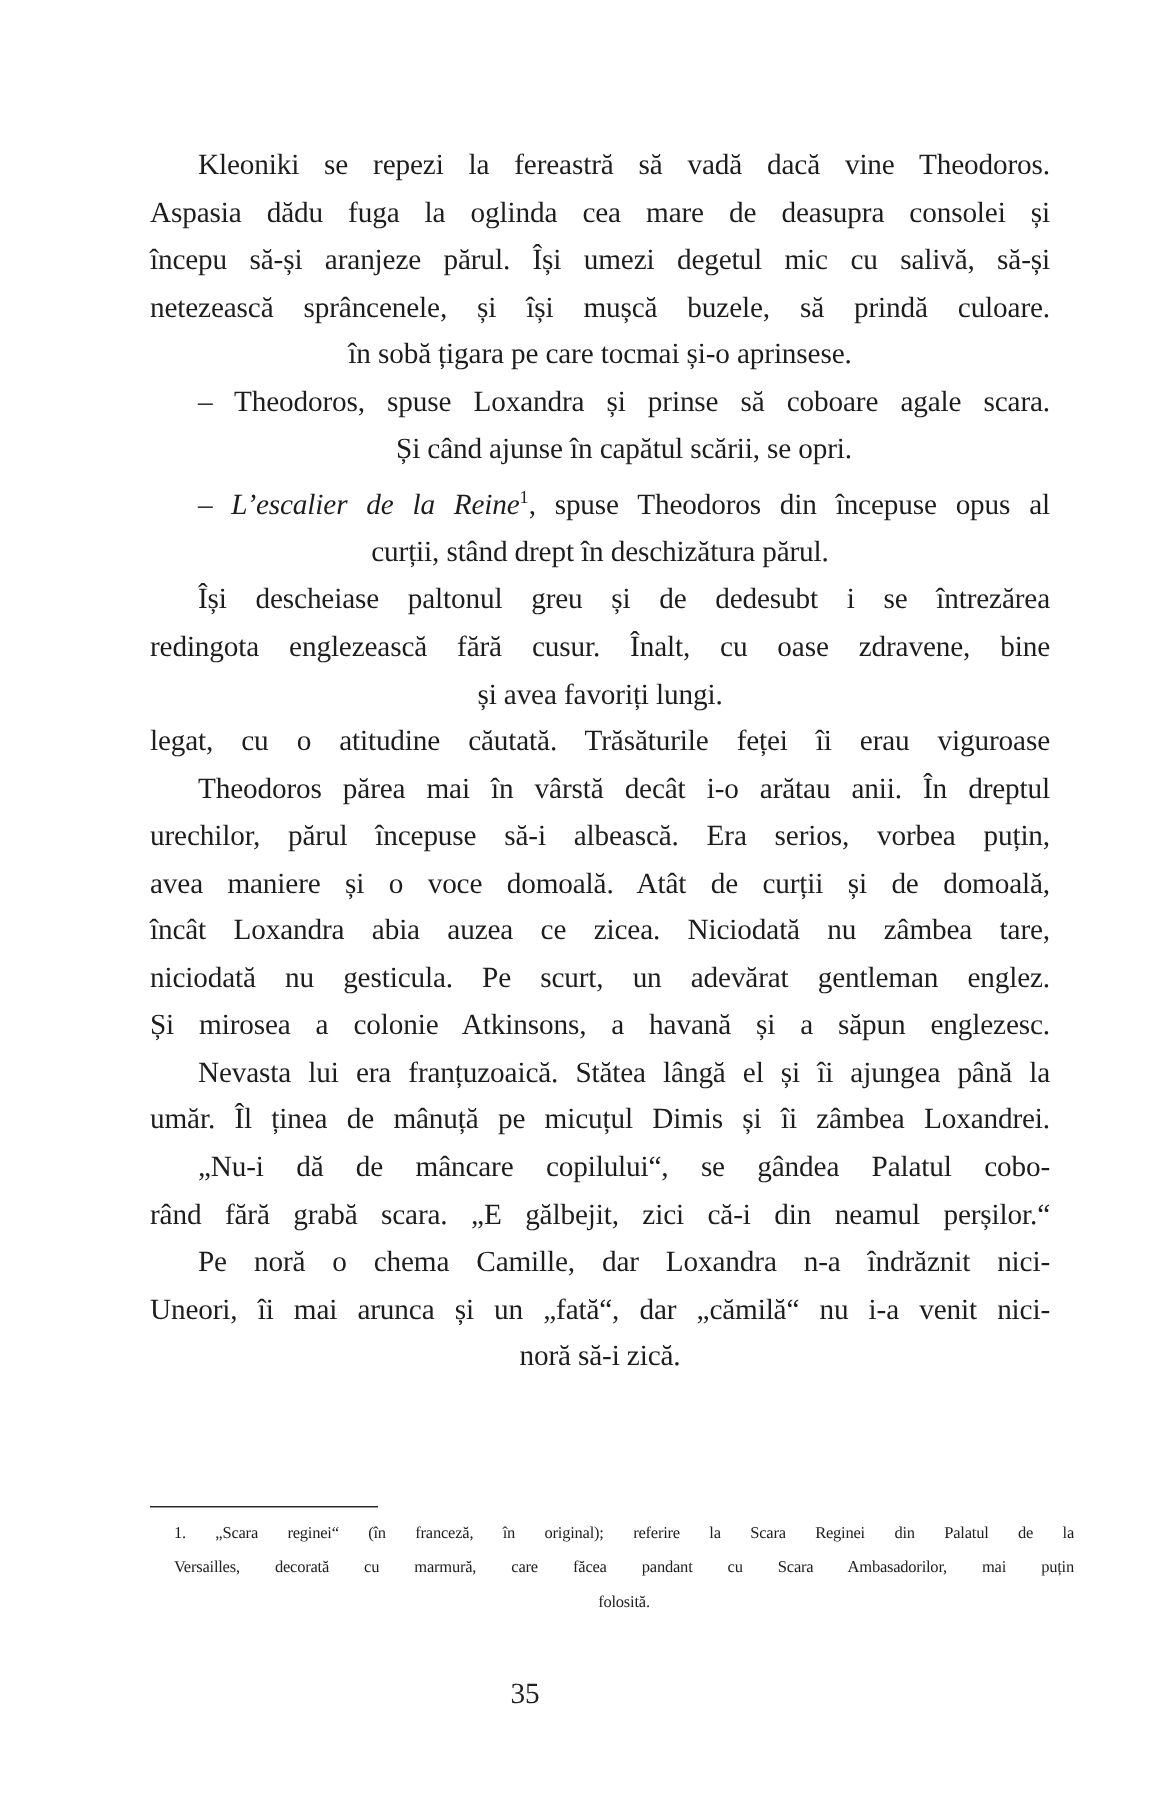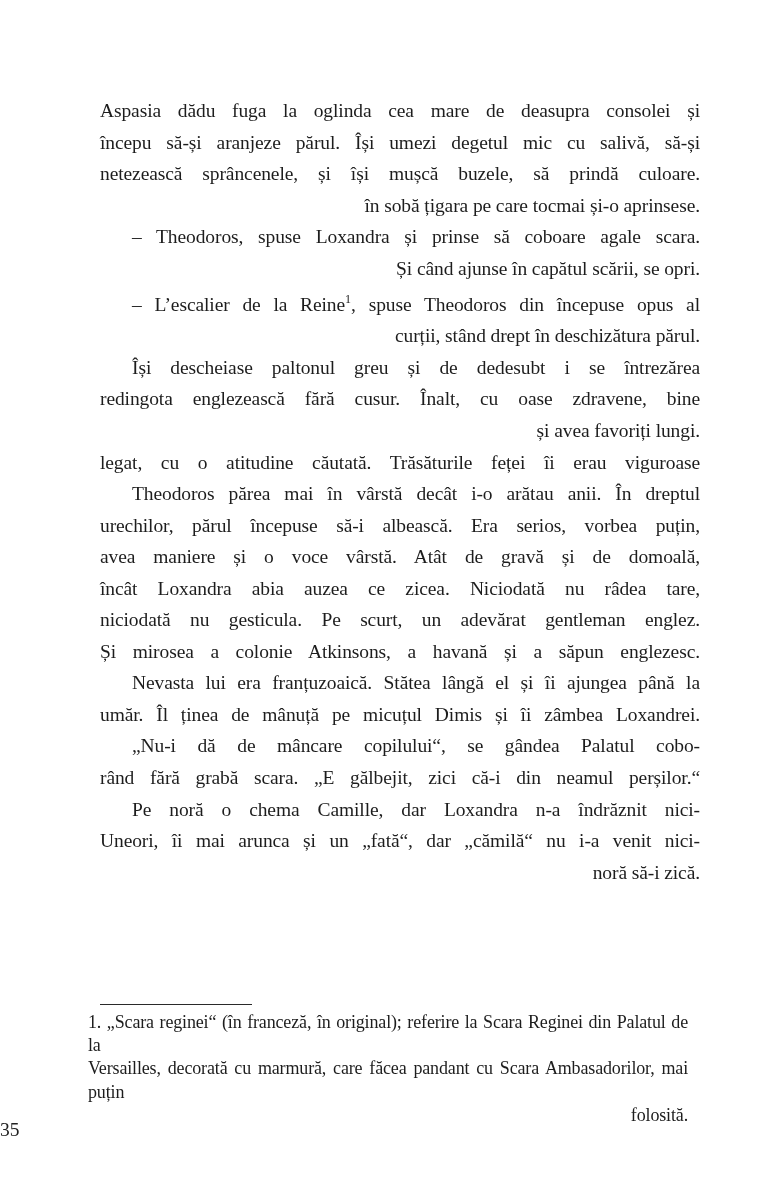--- a/index.html
+++ b/index.html
@@ -18,83 +18,84 @@
   .text-block {
     position: absolute;
     left: 100px;
     top: 95px;
     width: 600px;
     font-size: 19.5px;
     line-height: 31.55px;
     letter-spacing: -0.1px;
   }
   .line {
-    text-align: right;
+    text-align: center;
   }
   .line.just {
     text-align: justify;
     text-align-last: justify;
   }
   .line.indent {
     text-indent: 32px;
   }
-  .it { }
+  .it { font-style: italic; }
   .sup {
     vertical-align: super;
     font-size: 0.62em;
     font-style: normal;
     letter-spacing: 0;
   }
   .footnote-sep {
     position: absolute;
     left: 100px;
     top: 1004px;
     width: 152px;
     border-top: 1.3px solid #2a2a2a;
     height: 0;
   }
   .footnote-block {
     position: absolute;
-    left: 88px;
+    left: 116px;
     top: 1011px;
     width: 600px;
-    font-size: 18px;
+    font-size: 11px;
     line-height: 23.2px;
     letter-spacing: -0.15px;
   }
   .page-number {
     position: absolute;
     left: 0;
     top: 1119px;
     width: 700px;
-    text-align: left;
+    text-align: center;
     font-size: 19.5px;
     color: #222222;
   }
 </style>
 </head>
 <body>
 
 <main class="text-block">
+    <div class="line indent just"><span>Kleoniki se repezi la fereastră să vadă dacă vine Theodoros.</span></div>
     <div class="line just"><span>Aspasia dădu fuga la oglinda cea mare de deasupra consolei și</span></div>
     <div class="line just"><span>începu să-și aranjeze părul. Își umezi degetul mic cu salivă, să-și</span></div>
     <div class="line just"><span>netezească sprâncenele, și își mușcă buzele, să prindă culoare.</span></div>
     <div class="line"><span>în sobă țigara pe care tocmai și-o aprinsese.</span></div>
     <div class="line indent just"><span>– Theodoros, spuse Loxandra și prinse să coboare agale scara.</span></div>
     <div class="line indent"><span>Și când ajunse în capătul scării, se opri.</span></div>
     <div class="line indent just"><span>– </span><span class="it">L’escalier de la Reine</span><span class="sup">1</span><span>, spuse Theodoros din începuse opus al</span></div>
     <div class="line"><span>curții, stând drept în deschizătura părul.</span></div>
     <div class="line indent just"><span>Își descheiase paltonul greu și de dedesubt i se întrezărea</span></div>
     <div class="line just"><span>redingota englezească fără cusur. Înalt, cu oase zdravene, bine</span></div>
     <div class="line"><span>și avea favoriți lungi.</span></div>
     <div class="line just"><span>legat, cu o atitudine căutată. Trăsăturile feței îi erau viguroase</span></div>
     <div class="line indent just"><span>Theodoros părea mai în vârstă decât i-o arătau anii. În dreptul</span></div>
     <div class="line just"><span>urechilor, părul începuse să-i albească. Era serios, vorbea puțin,</span></div>
-    <div class="line just"><span>avea maniere și o voce vârstă. Atât de gravă și de domoală,</span></div>
-    <div class="line just"><span>încât Loxandra abia auzea ce zicea. Niciodată nu râdea tare,</span></div>
+    <div class="line just"><span>avea maniere și o voce domoală. Atât de curții și de domoală,</span></div>
+    <div class="line just"><span>încât Loxandra abia auzea ce zicea. Niciodată nu zâmbea tare,</span></div>
     <div class="line just"><span>niciodată nu gesticula. Pe scurt, un adevărat gentleman englez.</span></div>
     <div class="line just"><span>Și mirosea a colonie Atkinsons, a havană și a săpun englezesc.</span></div>
     <div class="line indent just"><span>Nevasta lui era franțuzoaică. Stătea lângă el și îi ajungea până la</span></div>
     <div class="line just"><span>umăr. Îl ținea de mânuță pe micuțul Dimis și îi zâmbea Loxandrei.</span></div>
     <div class="line indent just"><span>„Nu-i dă de mâncare copilului“, se gândea Palatul cobo-</span></div>
     <div class="line just"><span>rând fără grabă scara. „E gălbejit, zici că-i din neamul perșilor.“</span></div>
     <div class="line indent just"><span>Pe noră o chema Camille, dar Loxandra n-a îndrăznit nici-</span></div>
     <div class="line just"><span>Uneori, îi mai arunca și un „fată“, dar „cămilă“ nu i-a venit nici-</span></div>
     <div class="line"><span>noră să-i zică.</span></div>
   </main>

